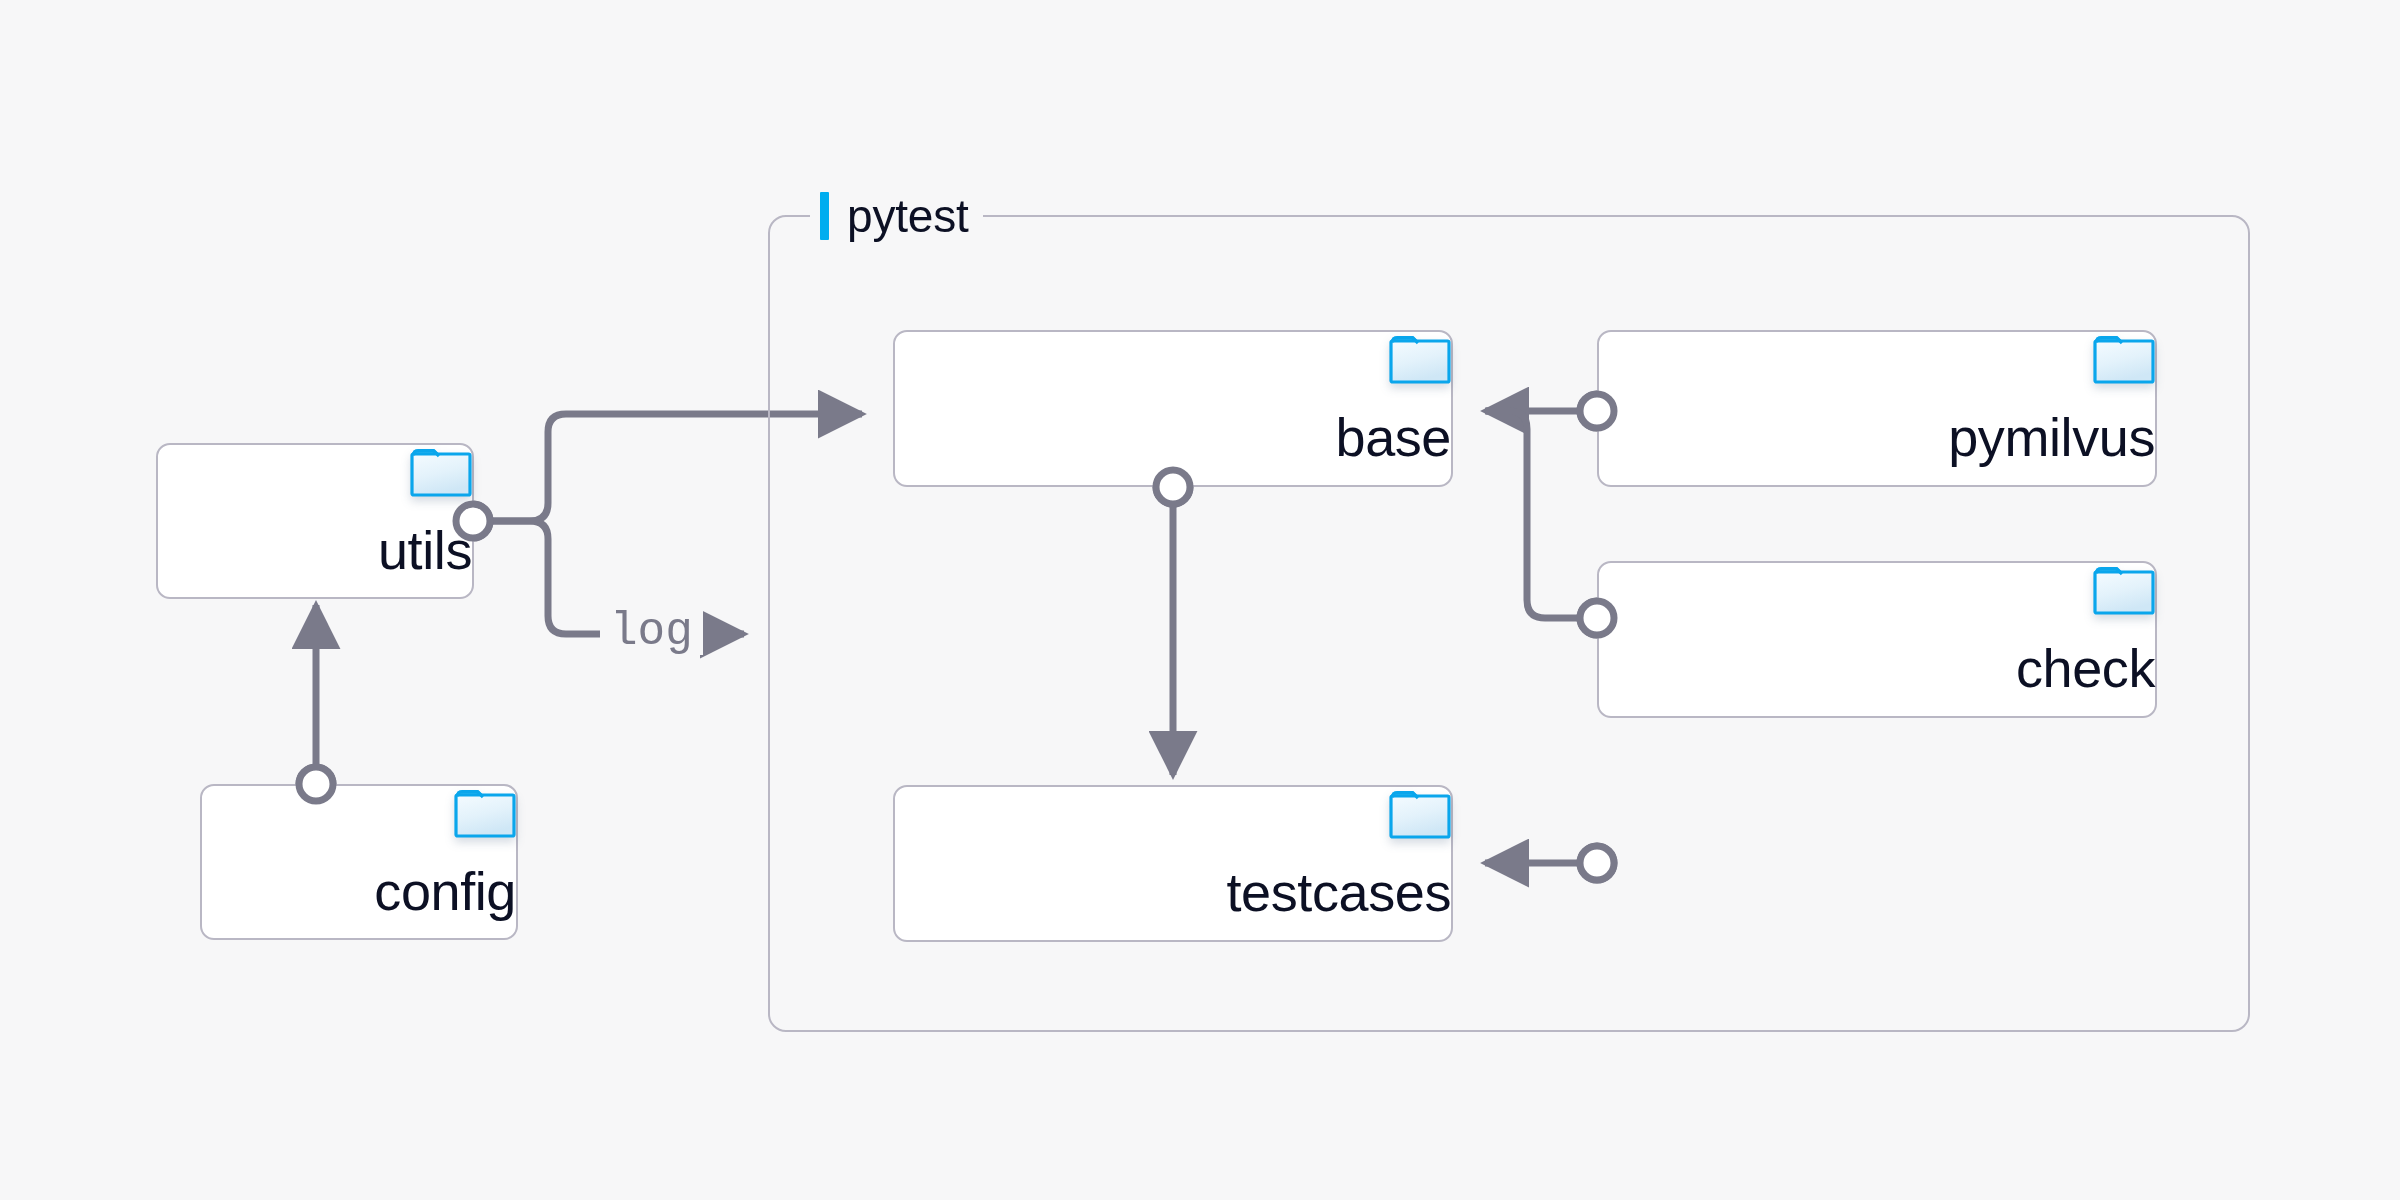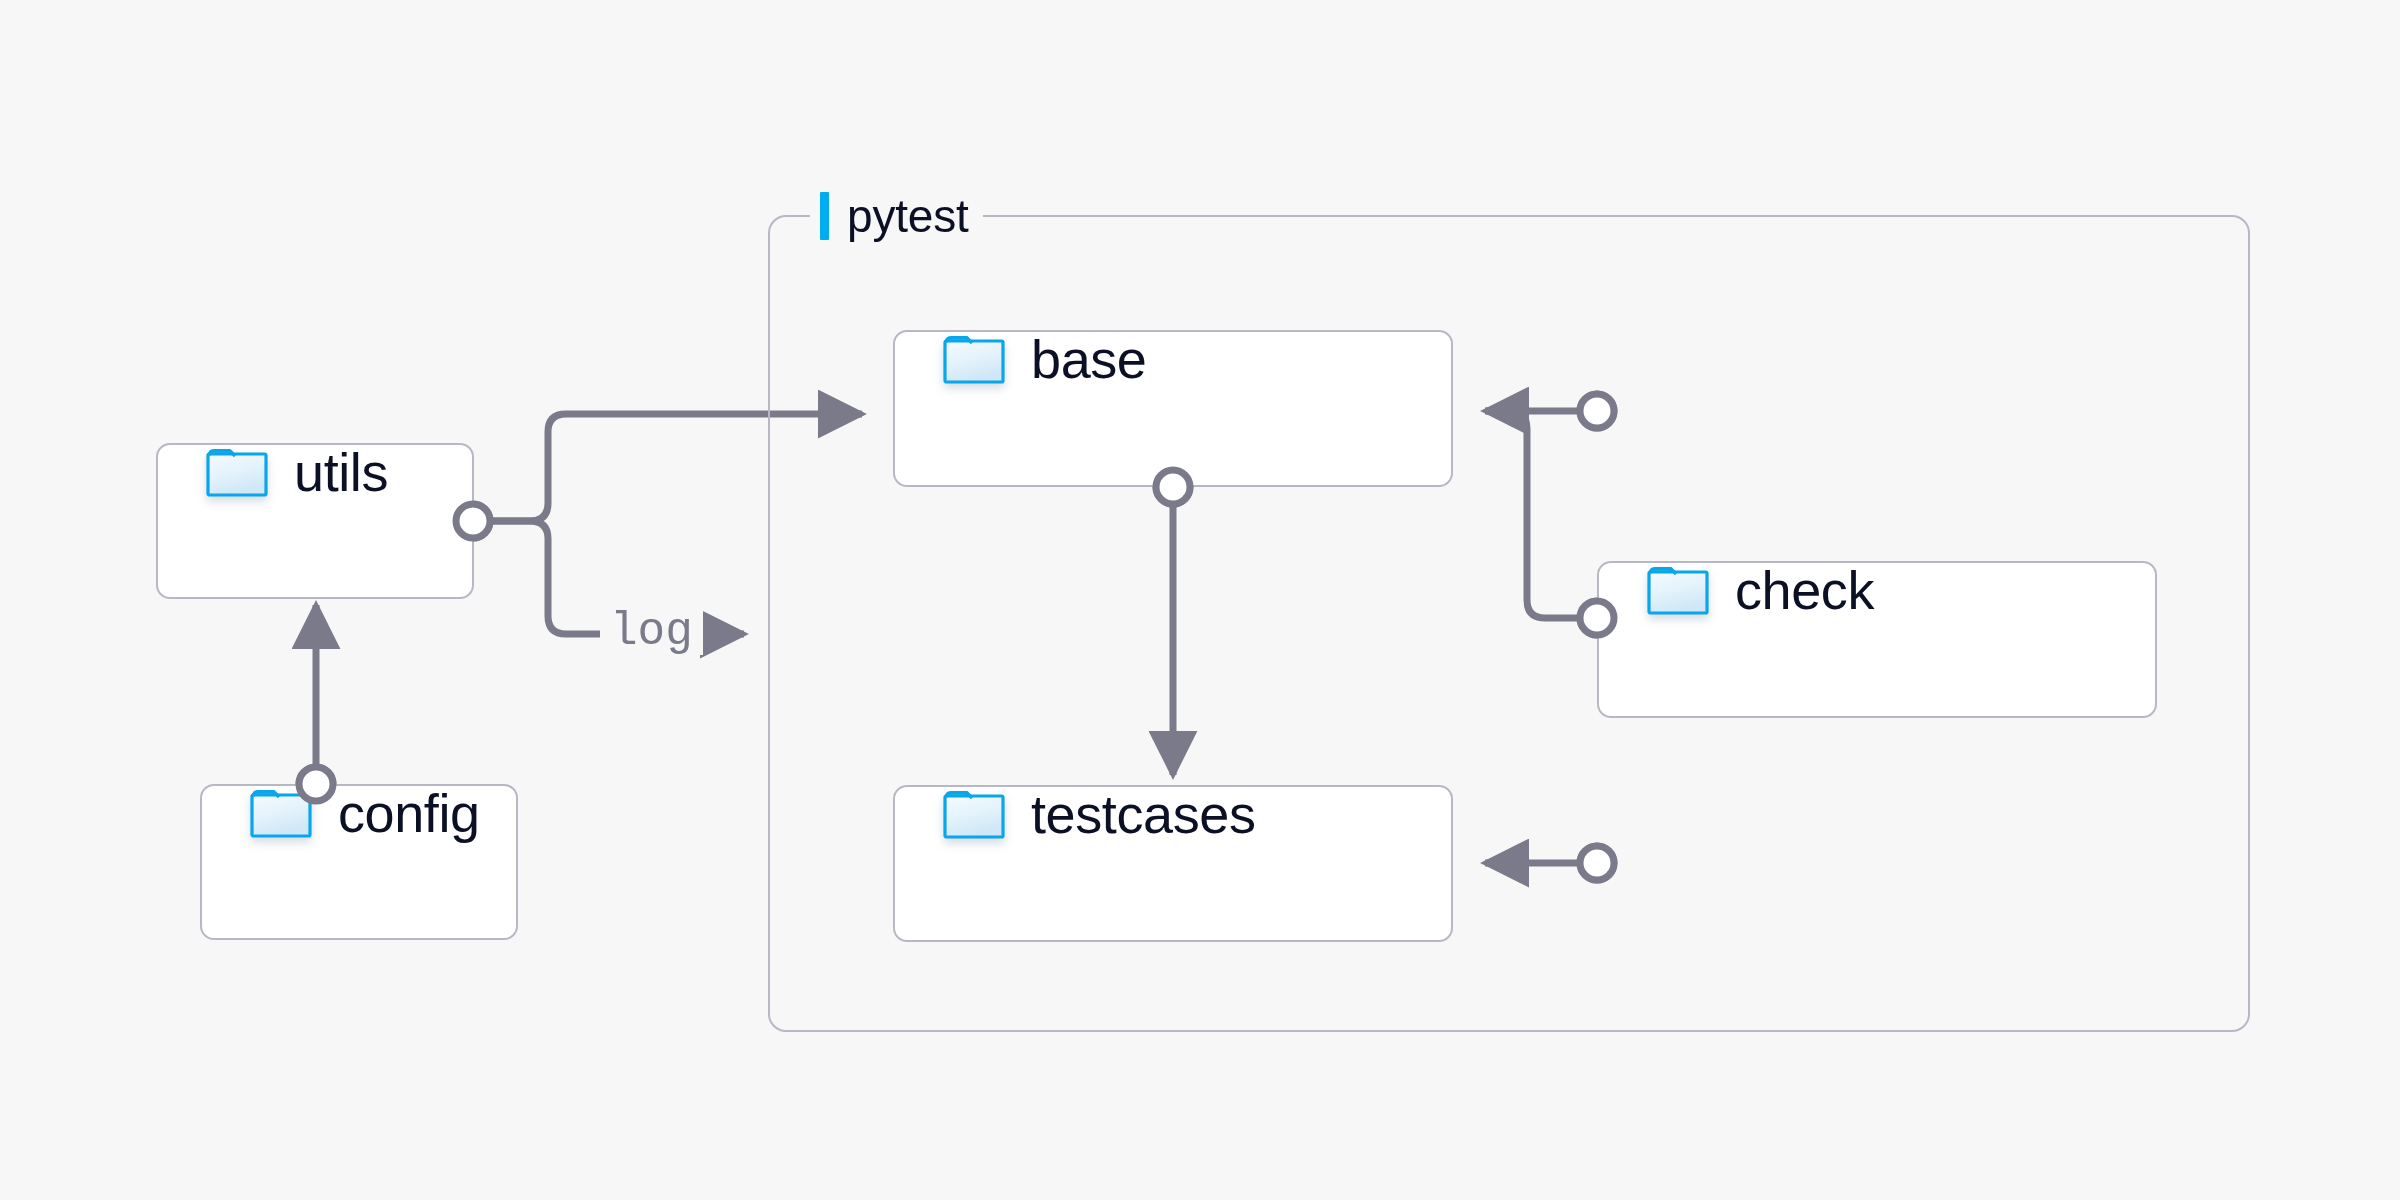--- a/index.html
+++ b/index.html
@@ -26,23 +26,24 @@
     width: 2400px;
     height: 1200px;
   }
   .node {
     position: absolute;
     box-sizing: border-box;
     background: #ffffff;
     border: 2px solid #b9b7c4;
     border-radius: 14px;
     display: flex;
-    align-items: flex-start;
+    align-items: flex-end;
     gap: 26px;
     padding-left: 48px;
+    flex-direction: column;
   }
   .node-label {
     font-family: "Liberation Sans", sans-serif;
     font-size: 54px;
     font-weight: 500;
     color: #0c1024;
     letter-spacing: -0.4px;
     line-height: 1;
     white-space: nowrap;
   }
@@ -199,20 +200,30 @@
     <span class="folder-icon">
       <svg viewBox="0 0 62 52" width="62" height="52" xmlns="http://www.w3.org/2000/svg">
         <path d="M2 10 q0 -6 6 -6 h16 l6 6 h-22 z" fill="url(#folderTab)"></path>
         <rect x="2" y="9" width="58" height="41" rx="1.5" fill="url(#folderBody)" stroke="#0aa6ec" stroke-width="3.2"></rect>
         <path d="M3.5 10.5 q0 -5 5 -5 h15 l5.5 5.5" fill="none" stroke="#0aa6ec" stroke-width="3.2" stroke-linejoin="round"></path>
       </svg>
     </span>
     <span class="node-label">testcases</span>
   </div>
 
+  <div class="node" style="left:1597px; top:330px; width:560px; height:157px;">
+    <span class="folder-icon">
+      <svg viewBox="0 0 62 52" width="62" height="52" xmlns="http://www.w3.org/2000/svg">
+        <path d="M2 10 q0 -6 6 -6 h16 l6 6 h-22 z" fill="url(#folderTab)"></path>
+        <rect x="2" y="9" width="58" height="41" rx="1.5" fill="url(#folderBody)" stroke="#0aa6ec" stroke-width="3.2"></rect>
+        <path d="M3.5 10.5 q0 -5 5 -5 h15 l5.5 5.5" fill="none" stroke="#0aa6ec" stroke-width="3.2" stroke-linejoin="round"></path>
+      </svg>
+    </span>
+    <span class="node-label">pymilvus</span>
+  </div>
 
   <div class="node" style="left:1597px; top:537px; width:560px; height:157px;margin-top:24px;">
     <span class="folder-icon">
       <svg viewBox="0 0 62 52" width="62" height="52" xmlns="http://www.w3.org/2000/svg">
         <path d="M2 10 q0 -6 6 -6 h16 l6 6 h-22 z" fill="url(#folderTab)"></path>
         <rect x="2" y="9" width="58" height="41" rx="1.5" fill="url(#folderBody)" stroke="#0aa6ec" stroke-width="3.2"></rect>
         <path d="M3.5 10.5 q0 -5 5 -5 h15 l5.5 5.5" fill="none" stroke="#0aa6ec" stroke-width="3.2" stroke-linejoin="round"></path>
       </svg>
     </span>
     <span class="node-label">check</span>

